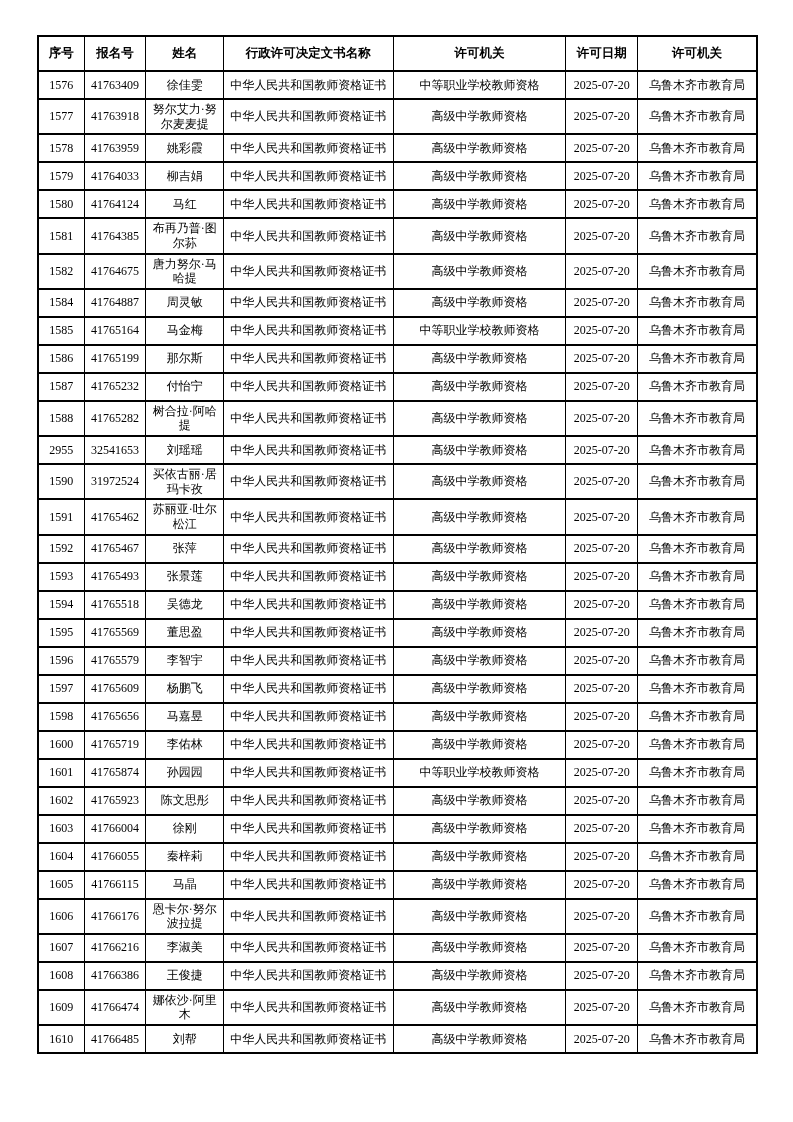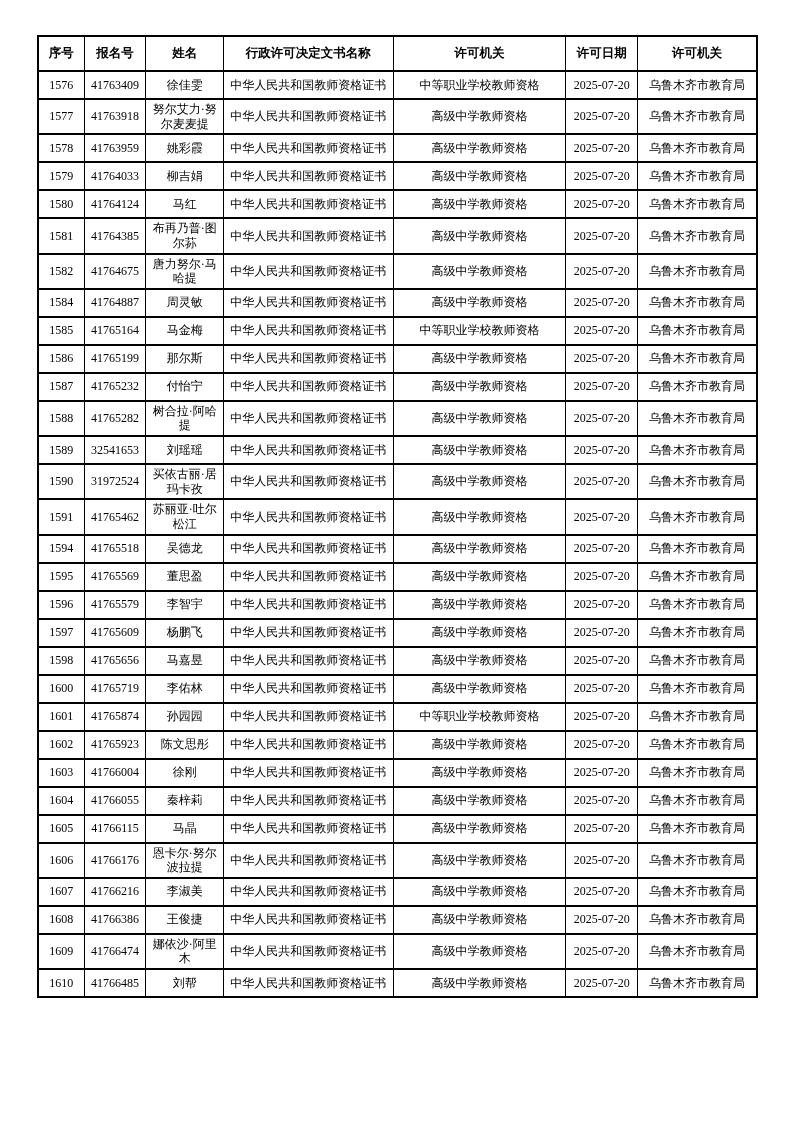--- a/index.html
+++ b/index.html
@@ -184,41 +184,59 @@
         <tr>
           <td>1588</td>
           <td>41765282</td>
           <td>树合拉·阿哈提</td>
           <td>中华人民共和国教师资格证书</td>
           <td>高级中学教师资格</td>
           <td>2025-07-20</td>
           <td>乌鲁木齐市教育局</td>
         </tr>
         <tr>
-          <td>1589</td>
+          <td>2955</td>
           <td>32541653</td>
           <td>刘瑶瑶</td>
           <td>中华人民共和国教师资格证书</td>
           <td>高级中学教师资格</td>
           <td>2025-07-20</td>
           <td>乌鲁木齐市教育局</td>
         </tr>
         <tr>
           <td>1590</td>
           <td>31972524</td>
           <td>买依古丽·居玛卡孜</td>
           <td>中华人民共和国教师资格证书</td>
           <td>高级中学教师资格</td>
           <td>2025-07-20</td>
           <td>乌鲁木齐市教育局</td>
         </tr>
         <tr>
           <td>1591</td>
           <td>41765462</td>
           <td>苏丽亚·吐尔松江</td>
+          <td>中华人民共和国教师资格证书</td>
+          <td>高级中学教师资格</td>
+          <td>2025-07-20</td>
+          <td>乌鲁木齐市教育局</td>
+        </tr>
+        <tr>
+          <td>1592</td>
+          <td>41765467</td>
+          <td>张萍</td>
+          <td>中华人民共和国教师资格证书</td>
+          <td>高级中学教师资格</td>
+          <td>2025-07-20</td>
+          <td>乌鲁木齐市教育局</td>
+        </tr>
+        <tr>
+          <td>1593</td>
+          <td>41765493</td>
+          <td>张景莲</td>
           <td>中华人民共和国教师资格证书</td>
           <td>高级中学教师资格</td>
           <td>2025-07-20</td>
           <td>乌鲁木齐市教育局</td>
         </tr>
         <tr>
           <td>1594</td>
           <td>41765518</td>
           <td>吴德龙</td>
           <td>中华人民共和国教师资格证书</td>

